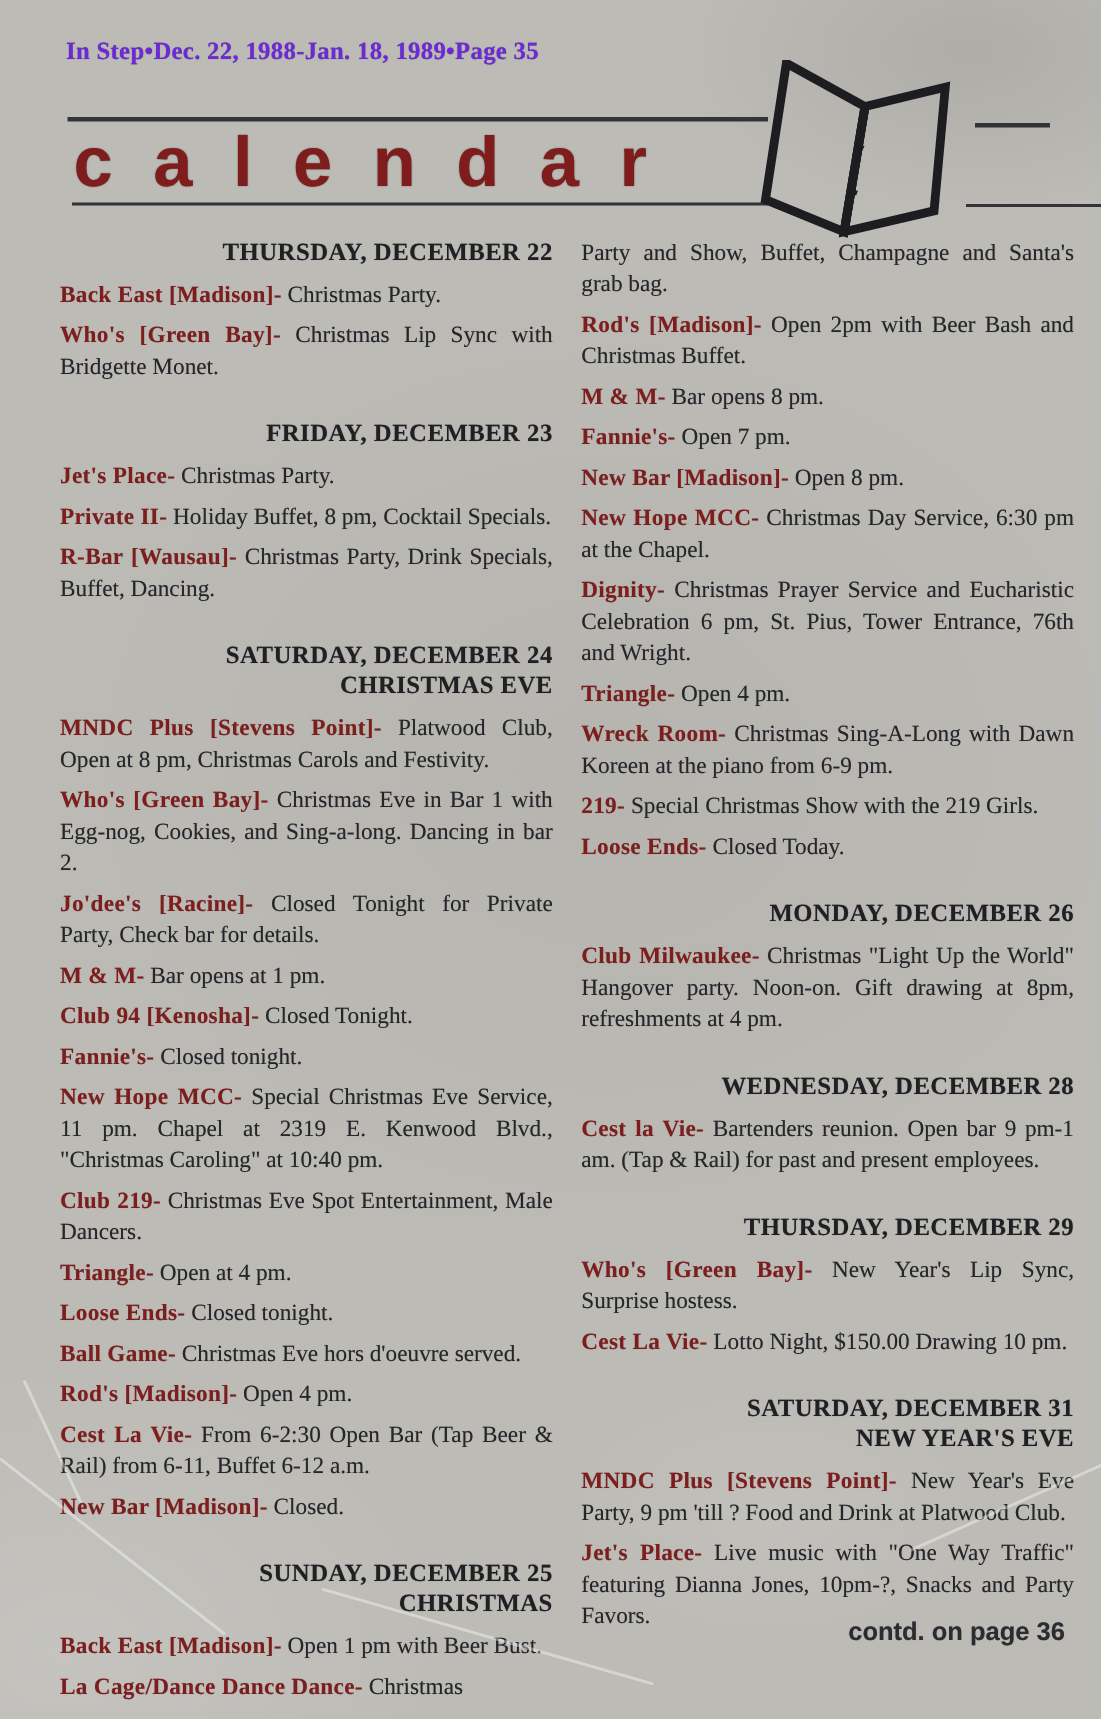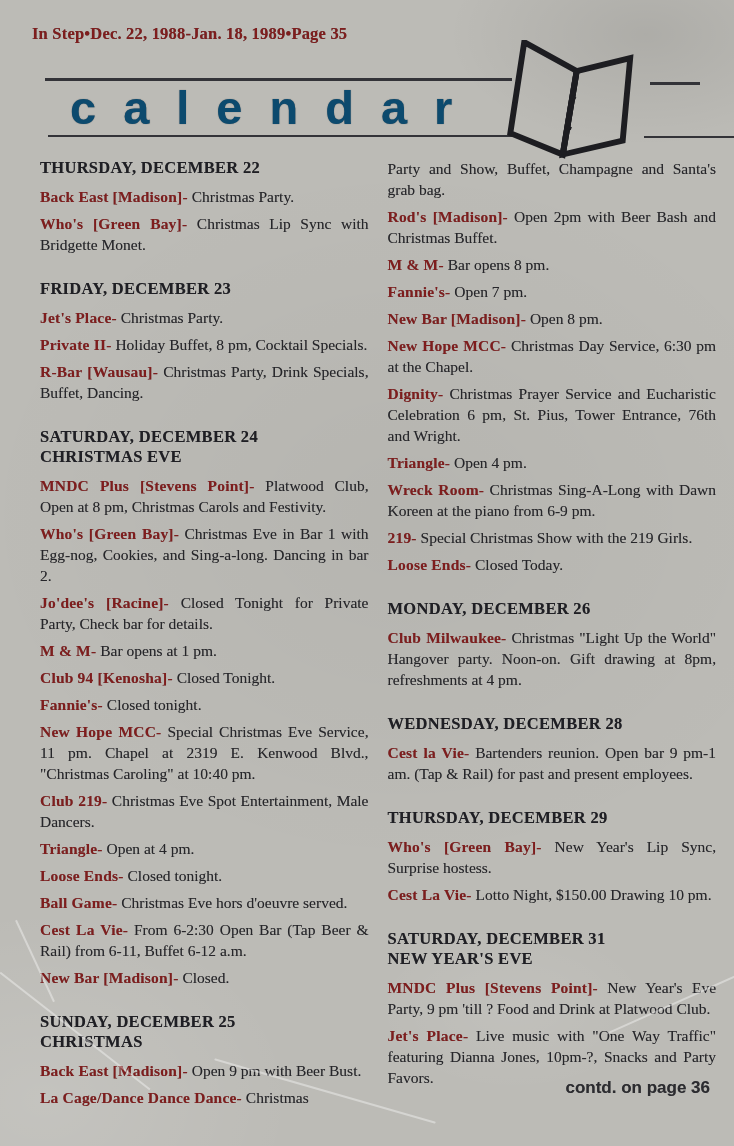--- a/index.html
+++ b/index.html
@@ -10,47 +10,47 @@
     background-image:
       radial-gradient(ellipse 320px 180px at 88% 3%, rgba(0,0,0,.08), transparent 62%),
       radial-gradient(ellipse 420px 320px at 6% 96%, rgba(255,255,255,.12), transparent 60%),
       radial-gradient(ellipse 600px 500px at 55% 45%, rgba(0,0,0,.035), transparent 72%),
       radial-gradient(ellipse 200px 120px at 70% 88%, rgba(255,255,255,.08), transparent 70%);
     color:#26262a;
     position:relative;
   }
   .page{position:absolute;inset:0;}
   .masthead{
-    position:absolute;left:32px;top:24px;
-    font-weight:bold;font-size:16.5px;letter-spacing:.2px;color:#7f1d1d;
+    position:absolute;left:44px;top:24px;
+    font-weight:bold;font-size:16.5px;letter-spacing:.2px;color:#6d28d9;
     text-shadow:0 0 .6px rgba(20,20,25,.5);
   }
   
   .rule{position:absolute;background:#333338;}
   .rule-top{left:45px;top:78px;width:467px;height:3px;}
   .rule-bottom{left:48px;top:135px;width:464px;height:2px;}
   .rule-top-right{left:650px;top:82px;width:50px;height:3px;}
   .rule-bottom-right{left:644px;top:136px;width:90px;height:2px;}
   .cal-title{
-    position:absolute;left:70px;top:84px;
+    position:absolute;left:49px;top:84px;
     font-family:"Liberation Sans", sans-serif;
     font-weight:bold;font-size:47px;line-height:1;
-    letter-spacing:27px;color:#0c4a6e;
+    letter-spacing:27px;color:#7f1d1d;
     text-shadow:0 0 1px rgba(25,25,30,.55);
   }
   .book{position:absolute;left:505px;top:40px;width:138px;height:122px;}
   
   .columns{
     position:absolute;left:40px;top:158px;width:676px;
     display:flex;gap:19px;
   }
   .col{width:330px;}
   .cal-section{margin:0 0 24px 0;}
   .sec-heading{
-    margin:0 0 8px 0;text-align:left;
+    margin:0 0 8px 0;text-align:right;
     font-size:16.5px;font-weight:bold;color:#1f1f24;
     letter-spacing:.3px;line-height:20px;
     text-shadow:0 0 .6px rgba(20,20,25,.45);
   }
   .sec-heading.sub{margin-top:-8px;}
   .event{
     margin:0 0 6px 0;
     font-size:15.5px;line-height:21px;
     text-align:justify;
     text-shadow:0 0 .5px rgba(25,25,30,.35);
@@ -111,27 +111,28 @@
           <p class="event"><strong class="venue">Who's [Green Bay]-</strong> <span>Christmas Eve in Bar 1 with Egg-nog, Cookies, and Sing-a-long. Dancing in bar 2.</span></p>
           <p class="event"><strong class="venue">Jo'dee's [Racine]-</strong> <span>Closed Tonight for Private Party, Check bar for details.</span></p>
           <p class="event"><strong class="venue">M &amp; M-</strong> <span>Bar opens at 1 pm.</span></p>
           <p class="event"><strong class="venue">Club 94 [Kenosha]-</strong> <span>Closed Tonight.</span></p>
           <p class="event"><strong class="venue">Fannie's-</strong> <span>Closed tonight.</span></p>
           <p class="event"><strong class="venue">New Hope MCC-</strong> <span>Special Christmas Eve Service, 11 pm. Chapel at 2319 E. Kenwood Blvd., "Christmas Caroling" at 10:40 pm.</span></p>
           <p class="event"><strong class="venue">Club 219-</strong> <span>Christmas Eve Spot Entertainment, Male Dancers.</span></p>
           <p class="event"><strong class="venue">Triangle-</strong> <span>Open at 4 pm.</span></p>
           <p class="event"><strong class="venue">Loose Ends-</strong> <span>Closed tonight.</span></p>
           <p class="event"><strong class="venue">Ball Game-</strong> <span>Christmas Eve hors d'oeuvre served.</span></p>
+          <p class="event"><strong class="venue">Rod's [Madison]-</strong> <span>Open 4 pm.</span></p>
           <p class="event"><strong class="venue">Cest La Vie-</strong> <span>From 6-2:30 Open Bar (Tap Beer &amp; Rail) from 6-11, Buffet 6-12 a.m.</span></p>
           <p class="event"><strong class="venue">New Bar [Madison]-</strong> <span>Closed.</span></p>
         </section>
         <section class="cal-section">
           <h2 class="sec-heading">SUNDAY, DECEMBER 25</h2>
           <h2 class="sec-heading sub">CHRISTMAS</h2>
-          <p class="event"><strong class="venue">Back East [Madison]-</strong> <span>Open 9 pm with Beer Bust.</span></p>
+          <p class="event"><strong class="venue">Back East [Madison]-</strong> <span>Open 1 pm with Beer Bust.</span></p>
           <p class="event"><strong class="venue">La Cage/Dance Dance Dance-</strong> <span>Christmas</span></p>
         </section>
       </div>
     <div class="col">
         <section class="cal-section">
           <p class="event"><span>Party and Show, Buffet, Champagne and Santa's grab bag.</span></p>
           <p class="event"><strong class="venue">Rod's [Madison]-</strong> <span>Open 2pm with Beer Bash and Christmas Buffet.</span></p>
           <p class="event"><strong class="venue">M &amp; M-</strong> <span>Bar opens 8 pm.</span></p>
           <p class="event"><strong class="venue">Fannie's-</strong> <span>Open 7 pm.</span></p>
           <p class="event"><strong class="venue">New Bar [Madison]-</strong> <span>Open 8 pm.</span></p>

